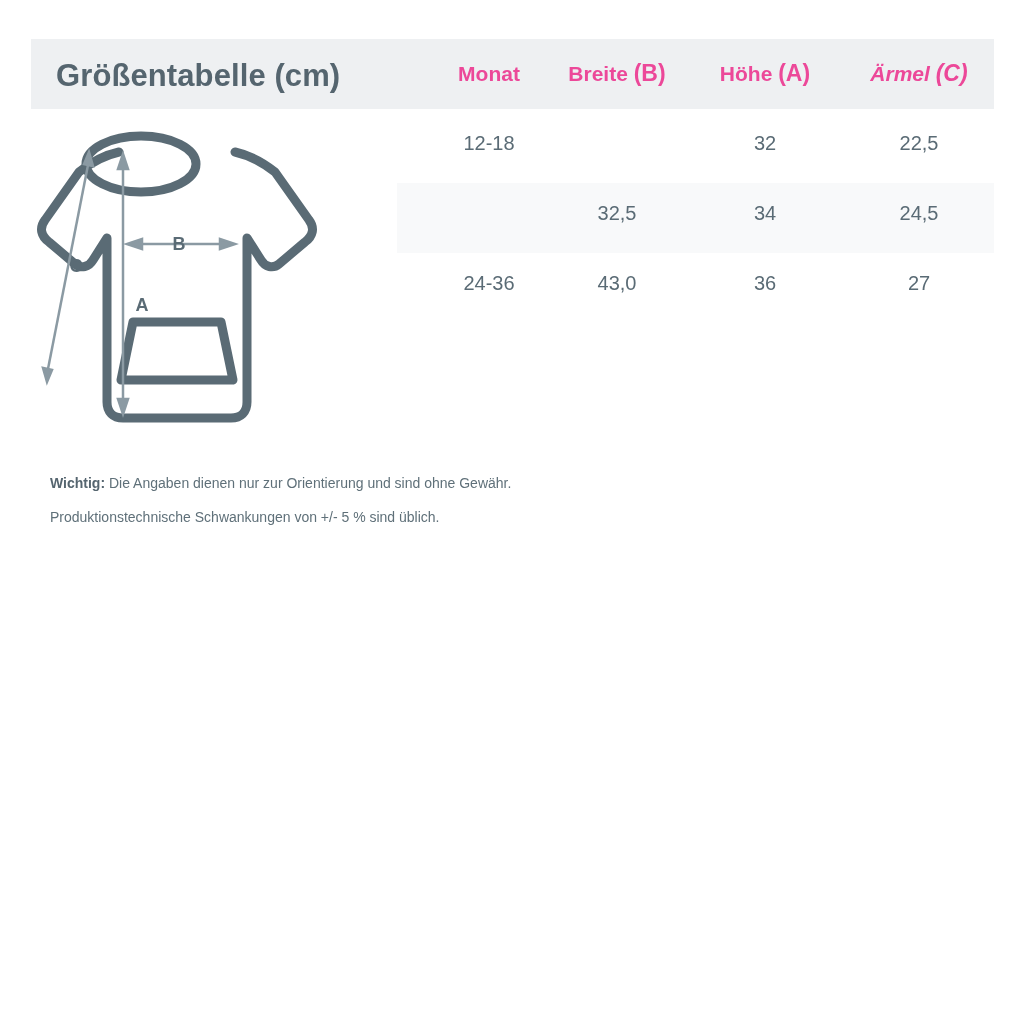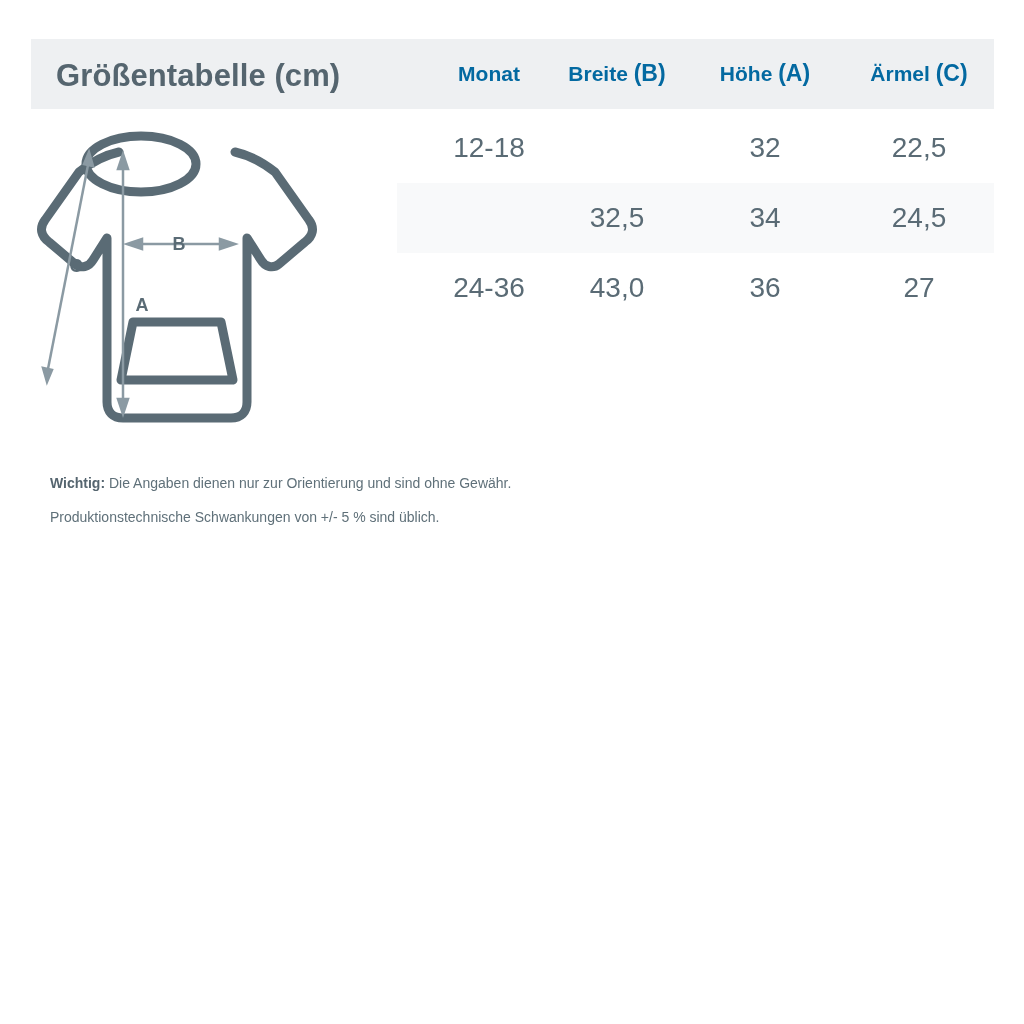--- a/index.html
+++ b/index.html
@@ -36,45 +36,45 @@
     font-size: 31px;
     font-weight: bold;
     color: #55656f;
     letter-spacing: 0.1px;
   }
   .col-head {
     position: absolute;
     top: 60px;
     font-size: 21px;
     font-weight: bold;
-    color: #0369a1;
+    color: #ec4899;
     text-align: center;
   }
   .col-head .unit {
     font-size: 23px;
   }
 
   
   .ch-monat  { left: 389px; width: 200px; }
   .ch-breite { left: 517px; width: 200px; }
   .ch-hoehe  { left: 665px; width: 200px; }
-  .ch-aermel { left: 819px; width: 200px; }
+  .ch-aermel { left: 819px; width: 200px; font-style: italic; }
 
   
   .row {
     position: absolute;
     left: 397px;
     width: 597px;
     height: 70px;
   }
   .row.alt { background: #f8f9fa; }
   .row .cell {
     position: absolute;
     top: 19px;
-    font-size: 28px;
+    font-size: 20px;
     color: #5a6b75;
     text-align: center;
   }
   .c-monat  { left: -8px;  width: 200px; }
   .c-breite { left: 120px; width: 200px; }
   .c-hoehe  { left: 268px; width: 200px; }
   .c-aermel { left: 422px; width: 200px; }
 
   .row-0 { top: 113px; }
   .row-1 { top: 183px; }

